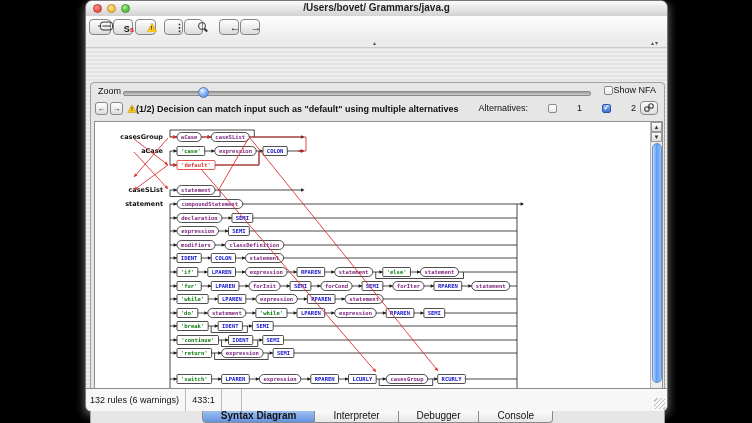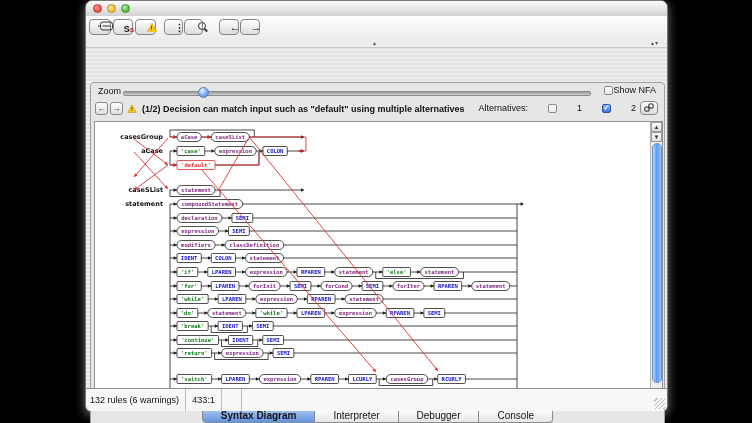--- a/index.html
+++ b/index.html
@@ -56,21 +56,21 @@
       background:linear-gradient(#ffffff,#e9e9e9);display:inline-flex;align-items:center;justify-content:center;}
   .cb.checked{background:linear-gradient(#86b0ef,#3f74d6);border-color:#2c55a8;color:#fff;
               font-size:8px;font-weight:bold;line-height:1;}
   .shownfa{position:absolute;right:8px;top:2px;display:flex;align-items:center;font-size:9px;color:#111;}
   
   .warnrow{position:absolute;left:0;top:16px;right:0;height:20px;}
   .sbtn{position:absolute;top:3px;width:13px;height:13px;box-sizing:border-box;
         background:linear-gradient(#fff,#ddd);border:1px solid #8a8a8a;border-radius:3px;
         display:flex;align-items:center;justify-content:center;font-size:8px;font-weight:bold;color:#111;}
   .warnrow .wicon{position:absolute;left:36px;top:5px;transform:scale(.9);}
-  .warnrow .wtext{position:absolute;left:51px;top:5px;font-size:9px;font-weight:bold;color:#111;white-space:nowrap;}
+  .warnrow .wtext{position:absolute;left:45px;top:5px;font-size:9px;font-weight:bold;color:#111;white-space:nowrap;}
   .altgroup{position:absolute;right:28px;top:4px;display:flex;align-items:center;gap:20px;
             font-size:9px;color:#111;}
   .linkbtn{position:absolute;right:6px;top:2px;width:18px;height:14px;box-sizing:border-box;
            background:linear-gradient(#fff,#ddd);border:1px solid #8a8a8a;border-radius:4px;
            display:flex;align-items:center;justify-content:center;}
   
   .dwrap{position:absolute;left:3px;top:38px;width:569px;height:286px;box-sizing:border-box;
          background:#fff;border:1px solid #919191;}
   .dwrap svg{position:absolute;left:0;top:0;}
   .vscroll{position:absolute;right:0;top:0;width:12px;bottom:0;background:#ececec;border-left:1px solid #b5b5b5;box-sizing:border-box;}
@@ -99,20 +99,21 @@
 
 <div class="screen">
   <div class="window">
 
     <div class="titlebar">
       <div class="lights">
         <span class="light red"></span>
         <span class="light yellow"></span>
         <span class="light green"></span>
       </div>
+      <div class="title">/Users/bovet/ Grammars/java.g</div>
     </div>
 
     <div class="toolbar">
       <div class="tbtn" style="left:3px;width:22px;">
         <span>
           <svg width="17" height="12" viewBox="0 0 17 12">
               <rect x="2.5" y="2" width="12" height="8" rx="2.5" fill="none" stroke="#333"></rect>
               <line x1="0" y1="6" x2="2.5" y2="6" stroke="#333"></line>
               <line x1="14.5" y1="6" x2="17" y2="6" stroke="#333"></line>
               <line x1="4.5" y1="6" x2="12.5" y2="6" stroke="#333"></line>

